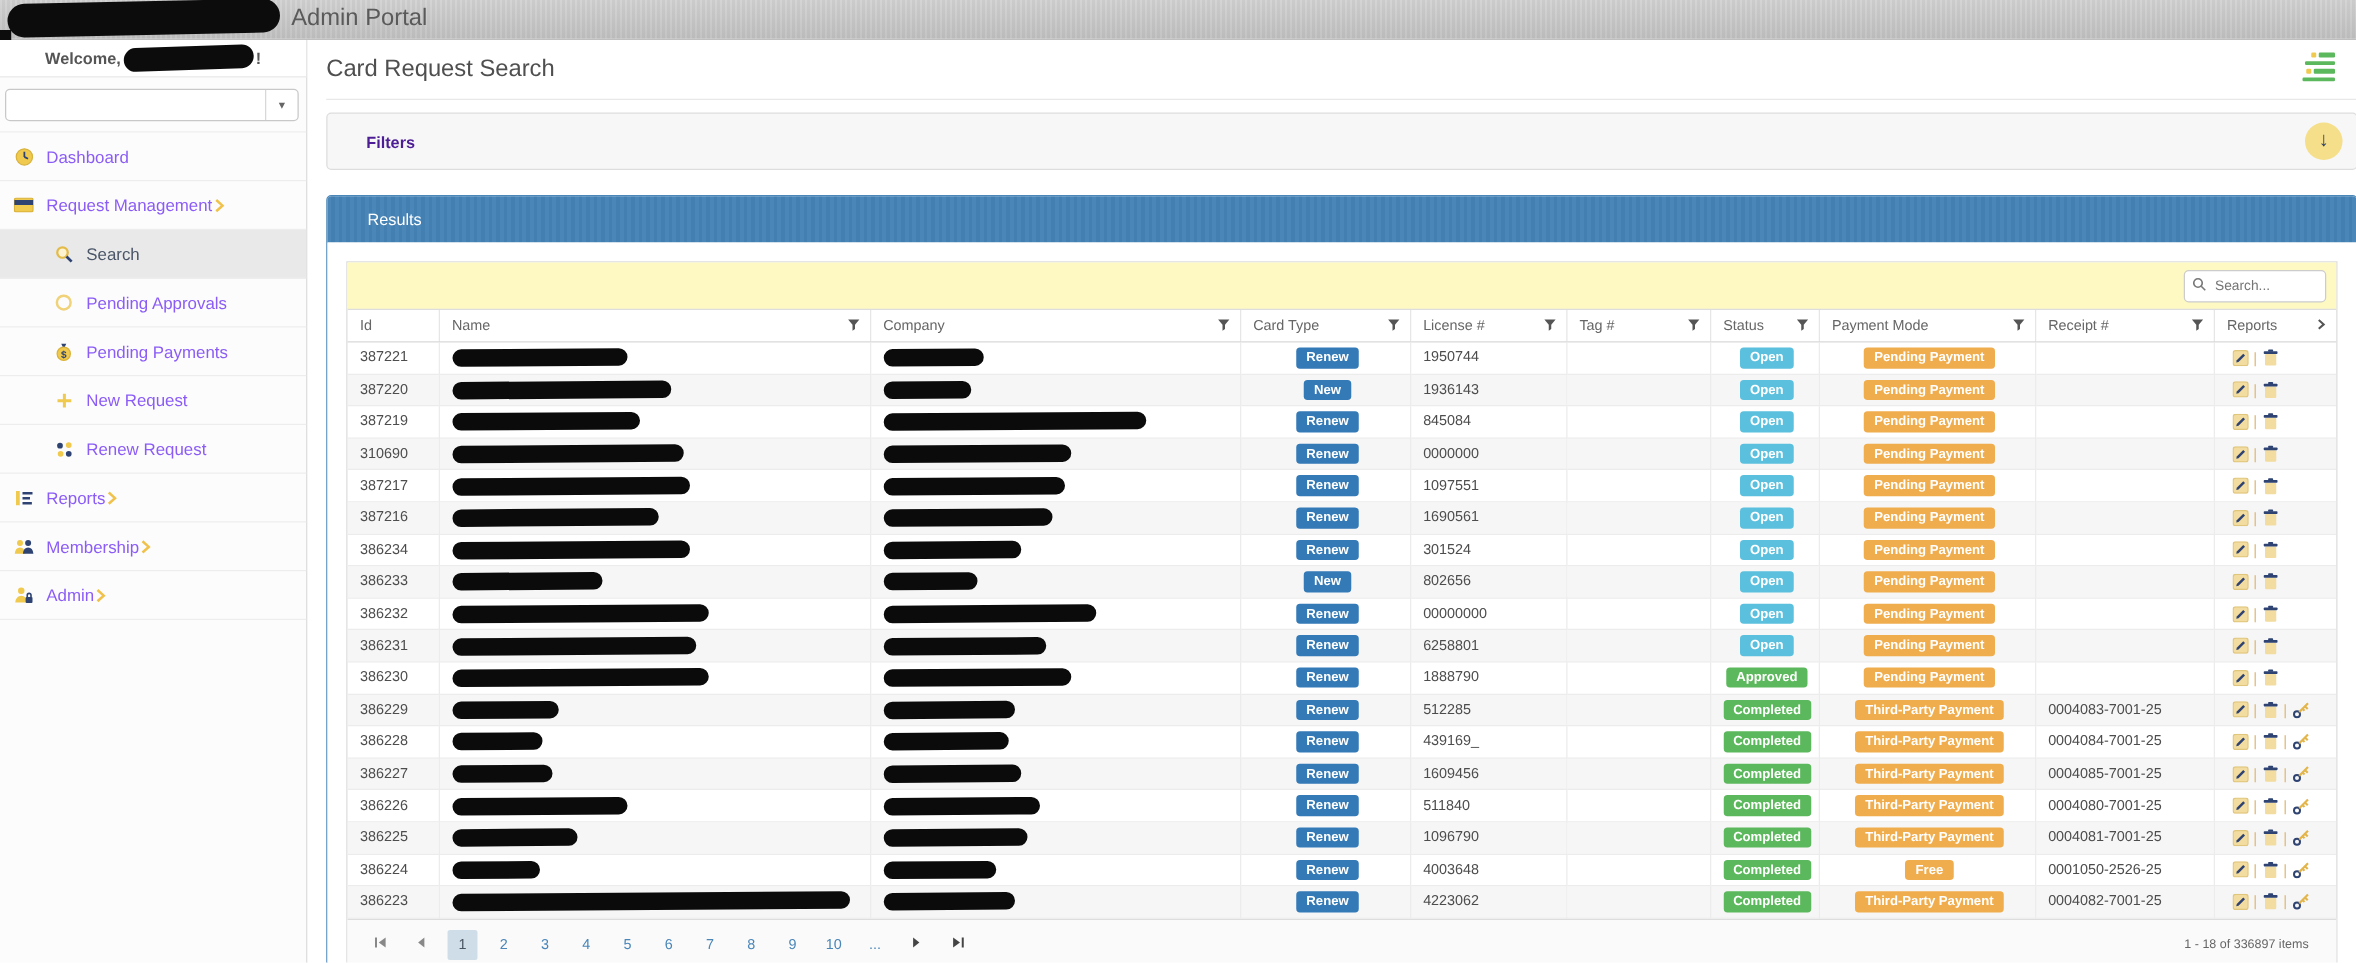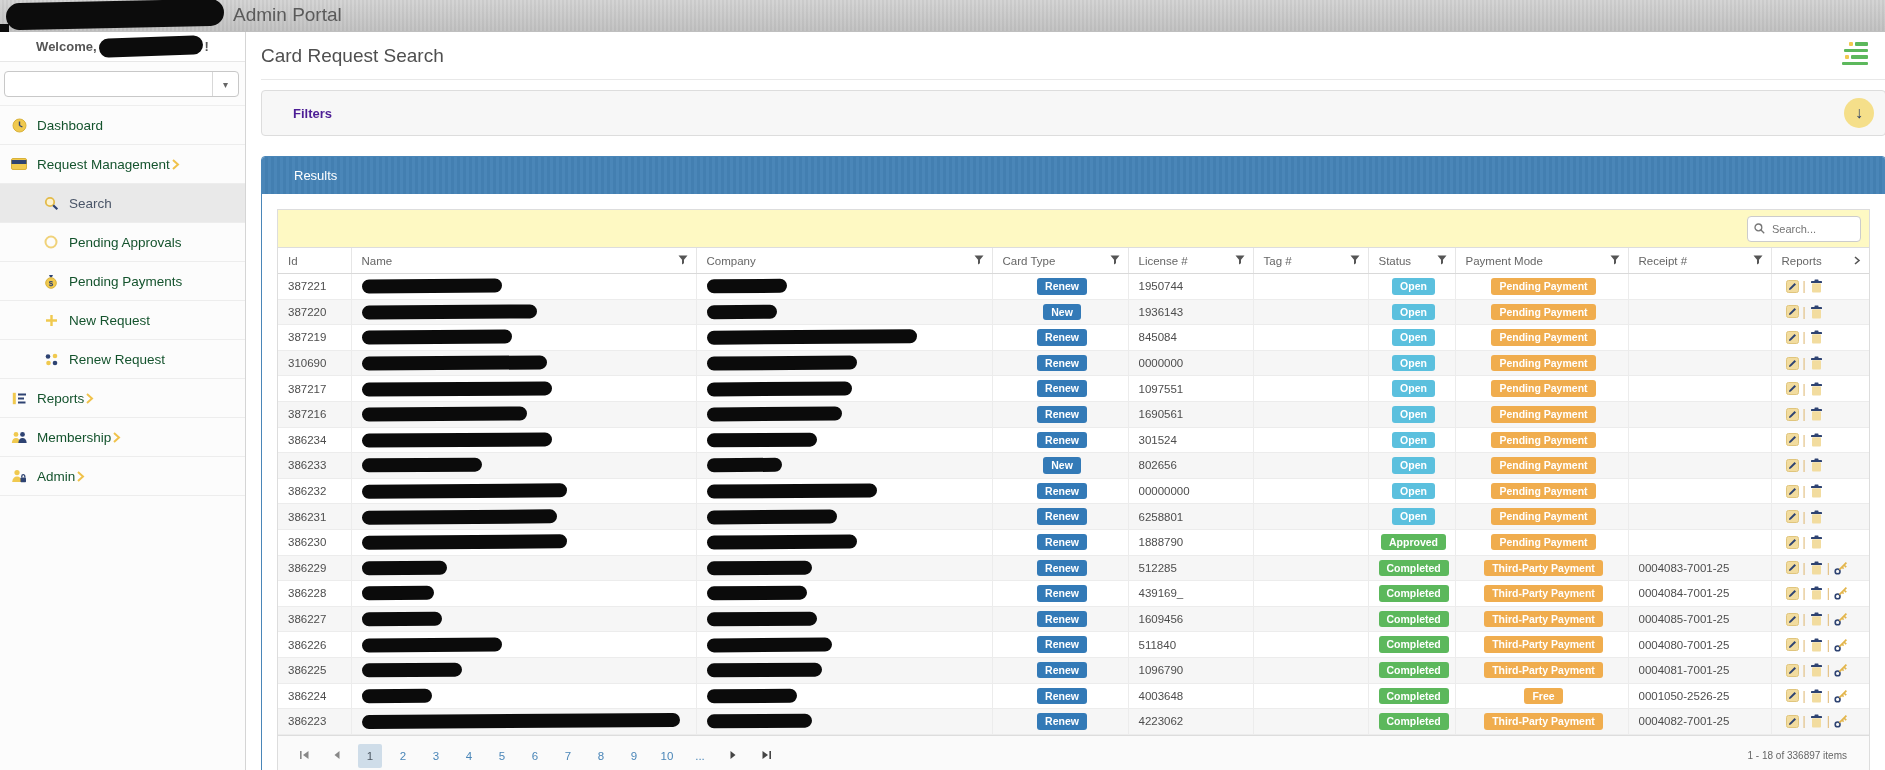--- a/index.html
+++ b/index.html
@@ -18,21 +18,21 @@
   
   .welcome{height:29px;background:#fff;border-bottom:1px solid #e7e7e7;display:flex;align-items:center;justify-content:center;font-size:13px;font-weight:bold;color:#555;}
   .name-redact{display:inline-block;width:104px;height:19px;background:#0c0c0c;border-radius:10px;transform:rotate(-2deg);margin:0 2px;}
   .combo{margin:9px 6px 8px 4px;height:24px;border:1px solid #c8c8c8;border-radius:4px;background:#fff;display:flex;}
   .combo-input{flex:1;border:none;background:transparent;outline:none;font-size:12px;padding:0 6px;font-family:"Liberation Sans",sans-serif;}
   .combo-btn{width:25px;border-left:1px solid #d8d8d8;display:flex;align-items:center;justify-content:center;color:#666;font-size:10px;cursor:pointer;}
   .menu{border-top:1px solid #eee;}
   .mi{height:38px;display:flex;align-items:center;border-bottom:1px solid #ededed;font-size:13.5px;cursor:pointer;padding-left:10px;}
   .mi .s-ico{width:18px;height:18px;margin-right:9px;display:inline-flex;align-items:center;justify-content:center;flex:0 0 18px;}
   .mi.sub{padding-left:42px;}
-  .mi .lbl{color:#14532d;}
+  .mi .lbl{color:#8b5cf6;}
   .mi.active{background:#e9e9e9;}
   .mi.active .lbl{color:#4a5568;}
   .chev{margin-left:1px;display:inline-flex;}
   
   .page-title{font-size:19px;color:#4f4f4f;margin:13px 0 0 0;font-weight:normal;}
   .list-ico{position:absolute;right:22px;top:10px;width:28px;cursor:pointer;}
   .list-ico .lrow{display:flex;justify-content:flex-end;align-items:center;margin-bottom:3px;}
   .lbar{height:3.5px;background:#5cb85c;border-radius:1px;}
   .ldot{width:4px;height:3.5px;background:#f0c94f;margin-right:2px;border-radius:1px;}
   .hr{border-bottom:1px solid #e8e8e8;margin-top:12px;}

